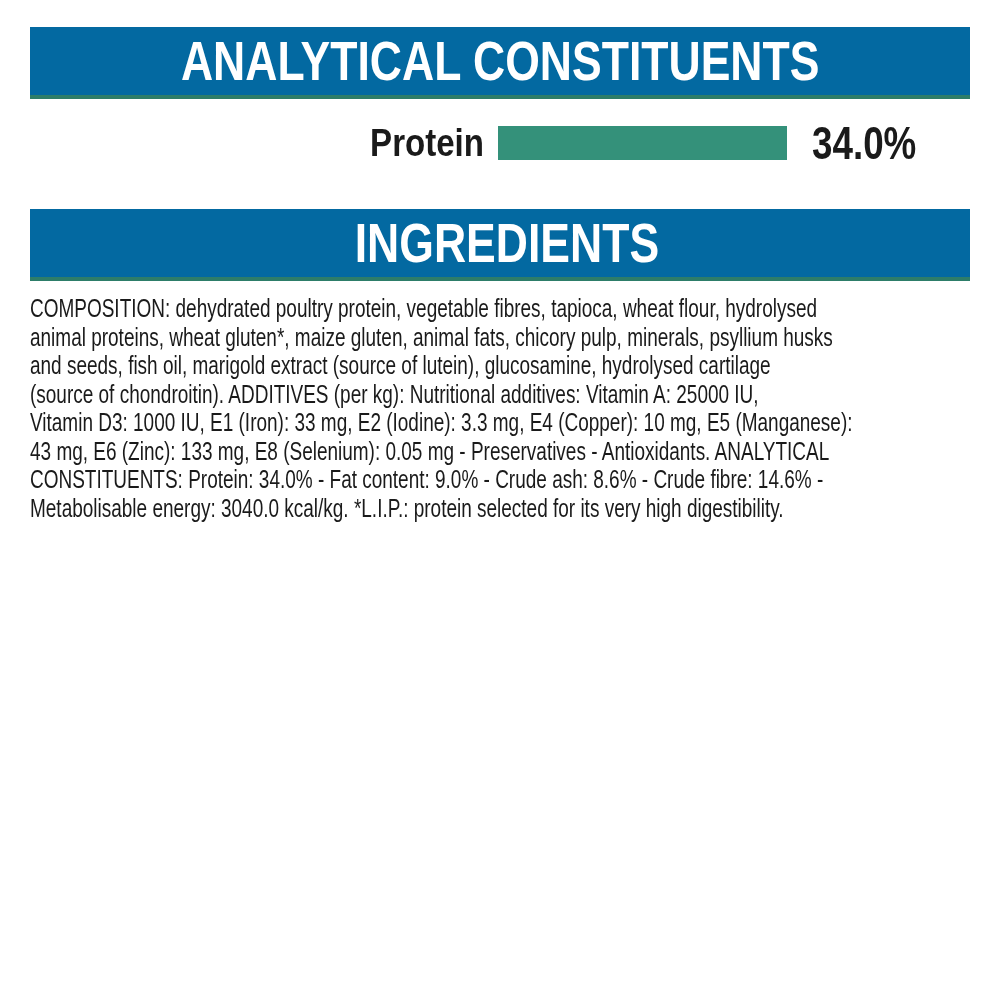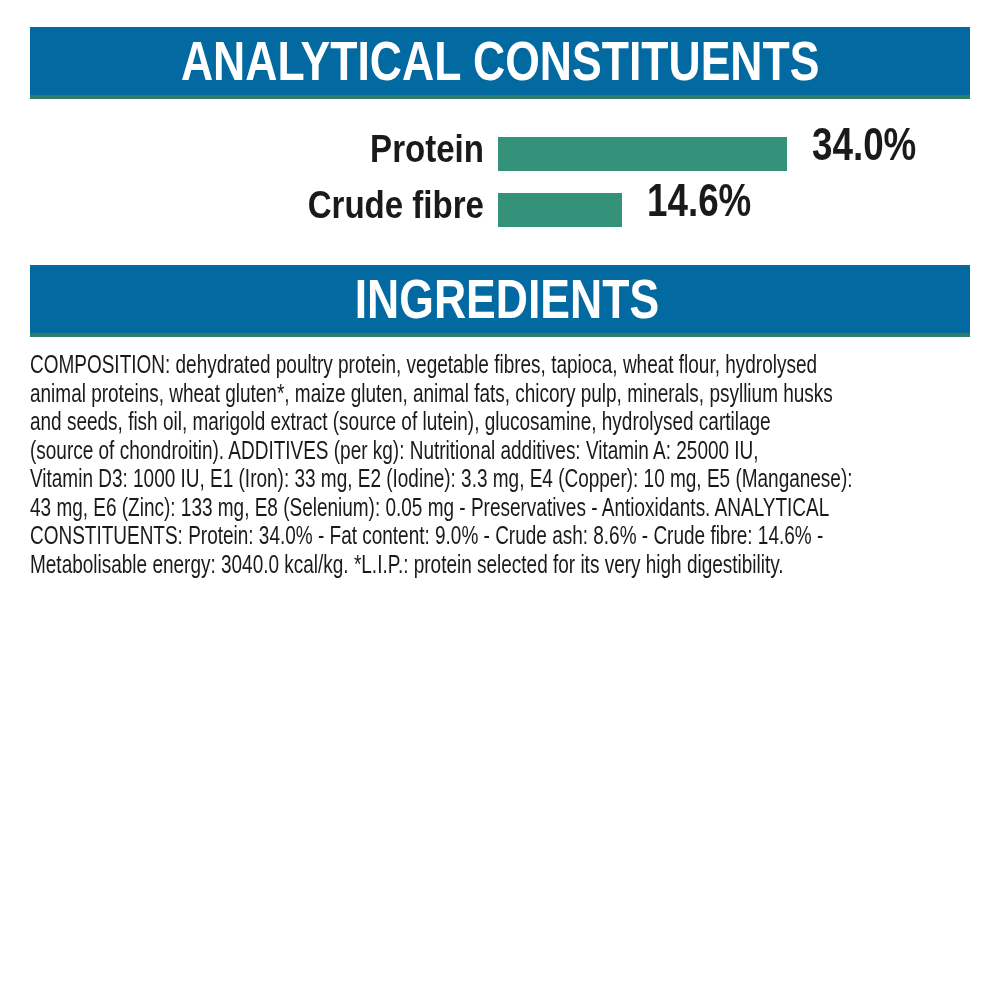--- a/index.html
+++ b/index.html
@@ -33,21 +33,21 @@
     white-space: nowrap;
   }
   .header-analytical { margin-top: 27px; }
   .header-ingredients { margin-top: 38px; padding-left: 13px; }
 
   .chart {
     margin-top: 16px;
   }
   .chart-row {
     display: flex;
-    align-items: flex-end;
+    align-items: center;
     height: 56px;
   }
   .chart-label {
     width: 484px;
     text-align: right;
     font-weight: bold;
     font-size: 38px;
     white-space: nowrap;
     transform: scaleX(0.87);
     transform-origin: right center;
@@ -95,25 +95,20 @@
   <div class="chart">
 
     <div class="chart-row">
       <div class="chart-label">Protein</div>
       <div class="bar" style="width: 289px; background: rgb(52, 145, 122);"></div>
       <div class="chart-value">34.0%</div>
     </div>
 
 
 
-    <div class="chart-row">
-      <div class="chart-label">Crude fibre</div>
-      <div class="bar" style="width: 124.1px; background: rgb(52, 145, 122);"></div>
-      <div class="chart-value">14.6%</div>
-    </div>
 
   </div>
 
   <div class="section-header header-ingredients">
     <span class="header-text">INGREDIENTS</span>
   </div>
 
   <div class="ingredients-text">
     <div class="text-line">COMPOSITION: dehydrated poultry protein, vegetable fibres, tapioca, wheat flour, hydrolysed</div>
     <div class="text-line">animal proteins, wheat gluten*, maize gluten, animal fats, chicory pulp, minerals, psyllium husks</div>

